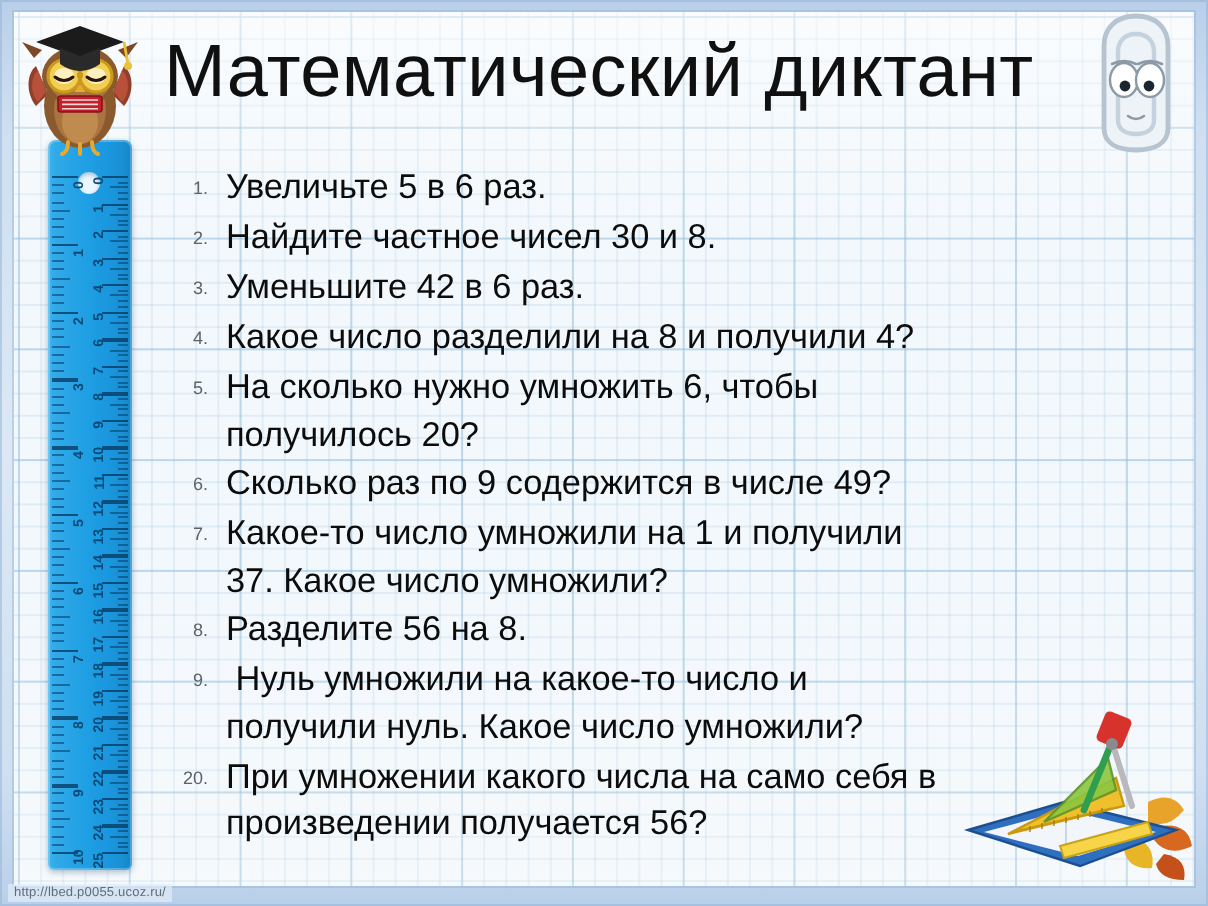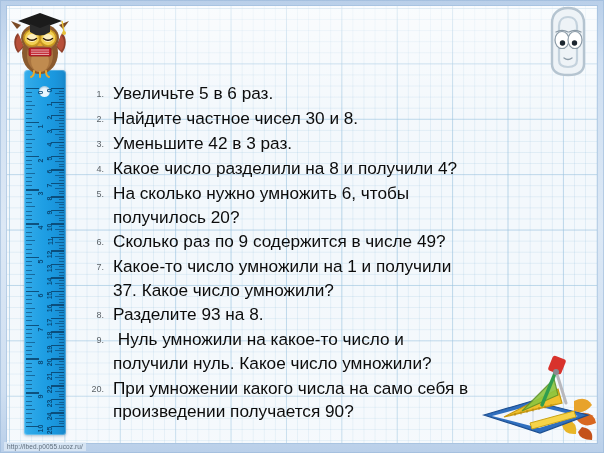--- a/index.html
+++ b/index.html
@@ -198,36 +198,37 @@
 </style>
 </head>
 <body>
 
 <div id="slide">
 
   <div id="sheet">
     <div id="sheet-sheen"></div>
   </div>
 
+  <div id="title">Математический диктант</div>
 
   <div id="list">
 
     <div class="q-row">
       <div class="q-num">1.</div>
       <div class="q-text">Увеличьте 5 в 6 раз.</div>
     </div>
 
     <div class="q-row">
       <div class="q-num">2.</div>
       <div class="q-text">Найдите частное чисел 30 и 8.</div>
     </div>
 
     <div class="q-row">
       <div class="q-num">3.</div>
-      <div class="q-text">Уменьшите 42 в 3 раз.</div>
+      <div class="q-text">Уменьшите 42 в 6 раз.</div>
     </div>
 
     <div class="q-row">
       <div class="q-num">4.</div>
       <div class="q-text">Какое число разделили на 8 и получили 4?</div>
     </div>
 
     <div class="q-row">
       <div class="q-num">5.</div>
       <div class="q-text">На сколько нужно умножить 6, чтобы
@@ -240,33 +241,33 @@
     </div>
 
     <div class="q-row">
       <div class="q-num">7.</div>
       <div class="q-text">Какое-то число умножили на 1 и получили
 37. Какое число умножили?</div>
     </div>
 
     <div class="q-row">
       <div class="q-num">8.</div>
-      <div class="q-text">Разделите 93 на 8.</div>
+      <div class="q-text">Разделите 56 на 8.</div>
     </div>
 
     <div class="q-row">
       <div class="q-num">9.</div>
       <div class="q-text"> Нуль умножили на какое-то число и
 получили нуль. Какое число умножили?</div>
     </div>
 
     <div class="q-row">
       <div class="q-num">20.</div>
       <div class="q-text">При умножении какого числа на само себя в
-произведении получается 90?</div>
+произведении получается 56?</div>
     </div>
 
   </div>
 
   <div id="ruler">
     <div id="ruler-hole"></div>
     <div id="ruler-ticks">
         <div class="tick right t-maj" style="top: 18px;"></div>
         <div class="tick right t-min" style="top: 20.704px;"></div>
         <div class="tick right t-mid" style="top: 23.408px;"></div>

